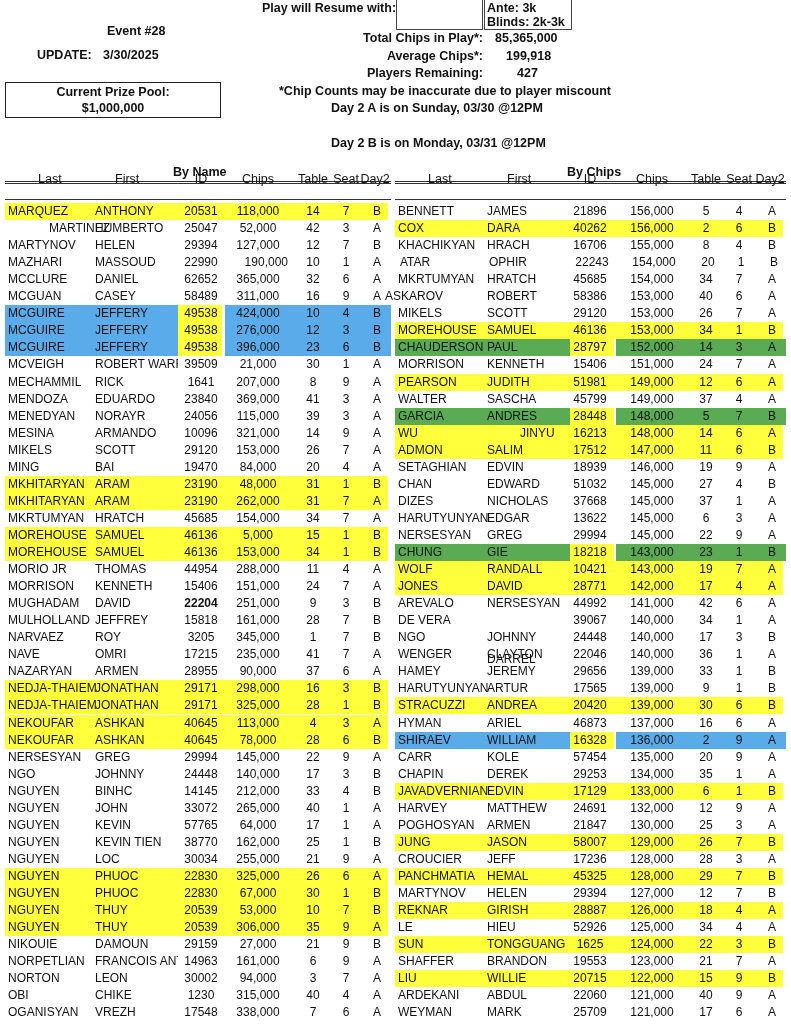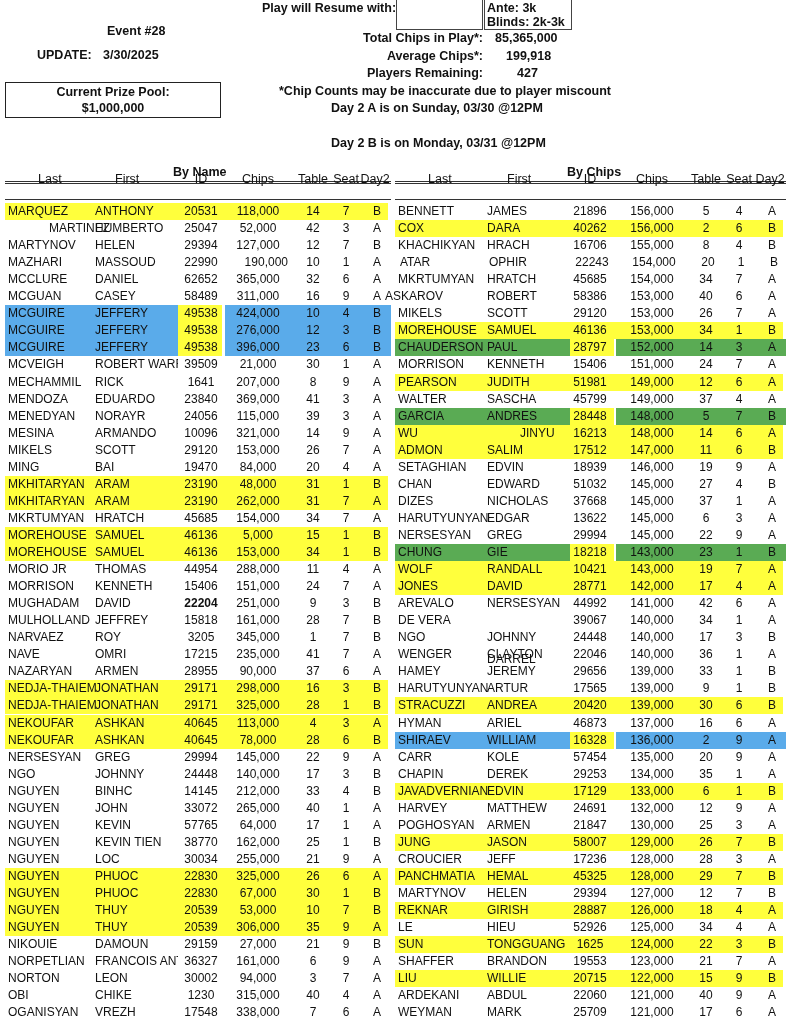--- a/index.html
+++ b/index.html
@@ -497,21 +497,21 @@
       <div class="cell" style="left: 95px; width: 83px;">DAMOUN</div>
       <div class="cell c" style="left: 180px; width: 42px;">29159</div>
       <div class="cell c" style="left: 228px; width: 60px;">27,000</div>
       <div class="cell c" style="left: 298px; width: 30px;">21</div>
       <div class="cell c" style="left: 333px; width: 26px;">9</div>
       <div class="cell c" style="left: 362px; width: 30px;">B</div>
     </div>
     <div class="row" style="left: 0px; width: 791px; top: 953.2px;">
       <div class="cell" style="left: 8px; width: 90px;">NORPETLIAN</div>
       <div class="cell" style="left: 95px; width: 83px;">FRANCOIS ANTO</div>
-      <div class="cell c" style="left: 180px; width: 42px;">36327</div>
+      <div class="cell c" style="left: 180px; width: 42px;">14963</div>
       <div class="cell c" style="left: 228px; width: 60px;">161,000</div>
       <div class="cell c" style="left: 298px; width: 30px;">6</div>
       <div class="cell c" style="left: 333px; width: 26px;">9</div>
       <div class="cell c" style="left: 362px; width: 30px;">A</div>
     </div>
     <div class="row" style="left: 0px; width: 791px; top: 970.25px;">
       <div class="cell" style="left: 8px; width: 90px;">NORTON</div>
       <div class="cell" style="left: 95px; width: 83px;">LEON</div>
       <div class="cell c" style="left: 180px; width: 42px;">30002</div>
       <div class="cell c" style="left: 228px; width: 60px;">94,000</div>

